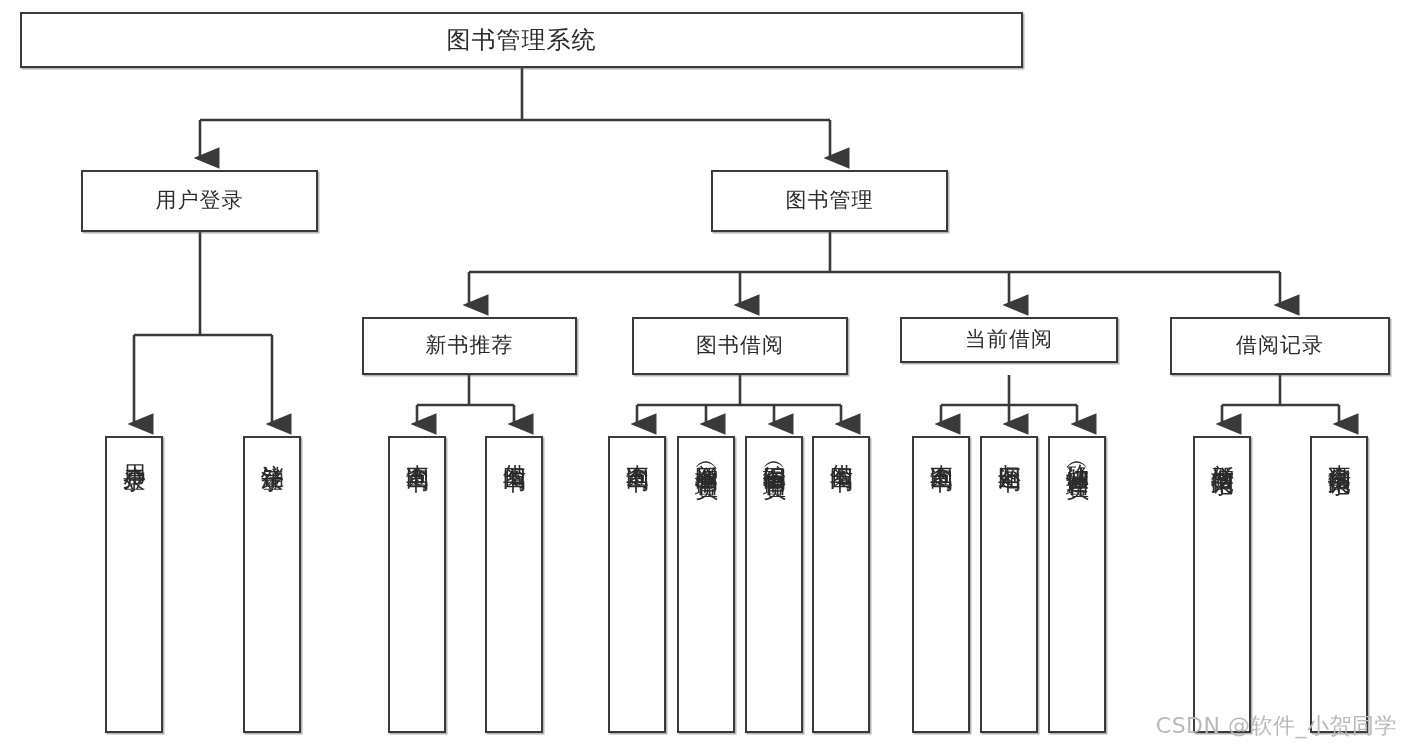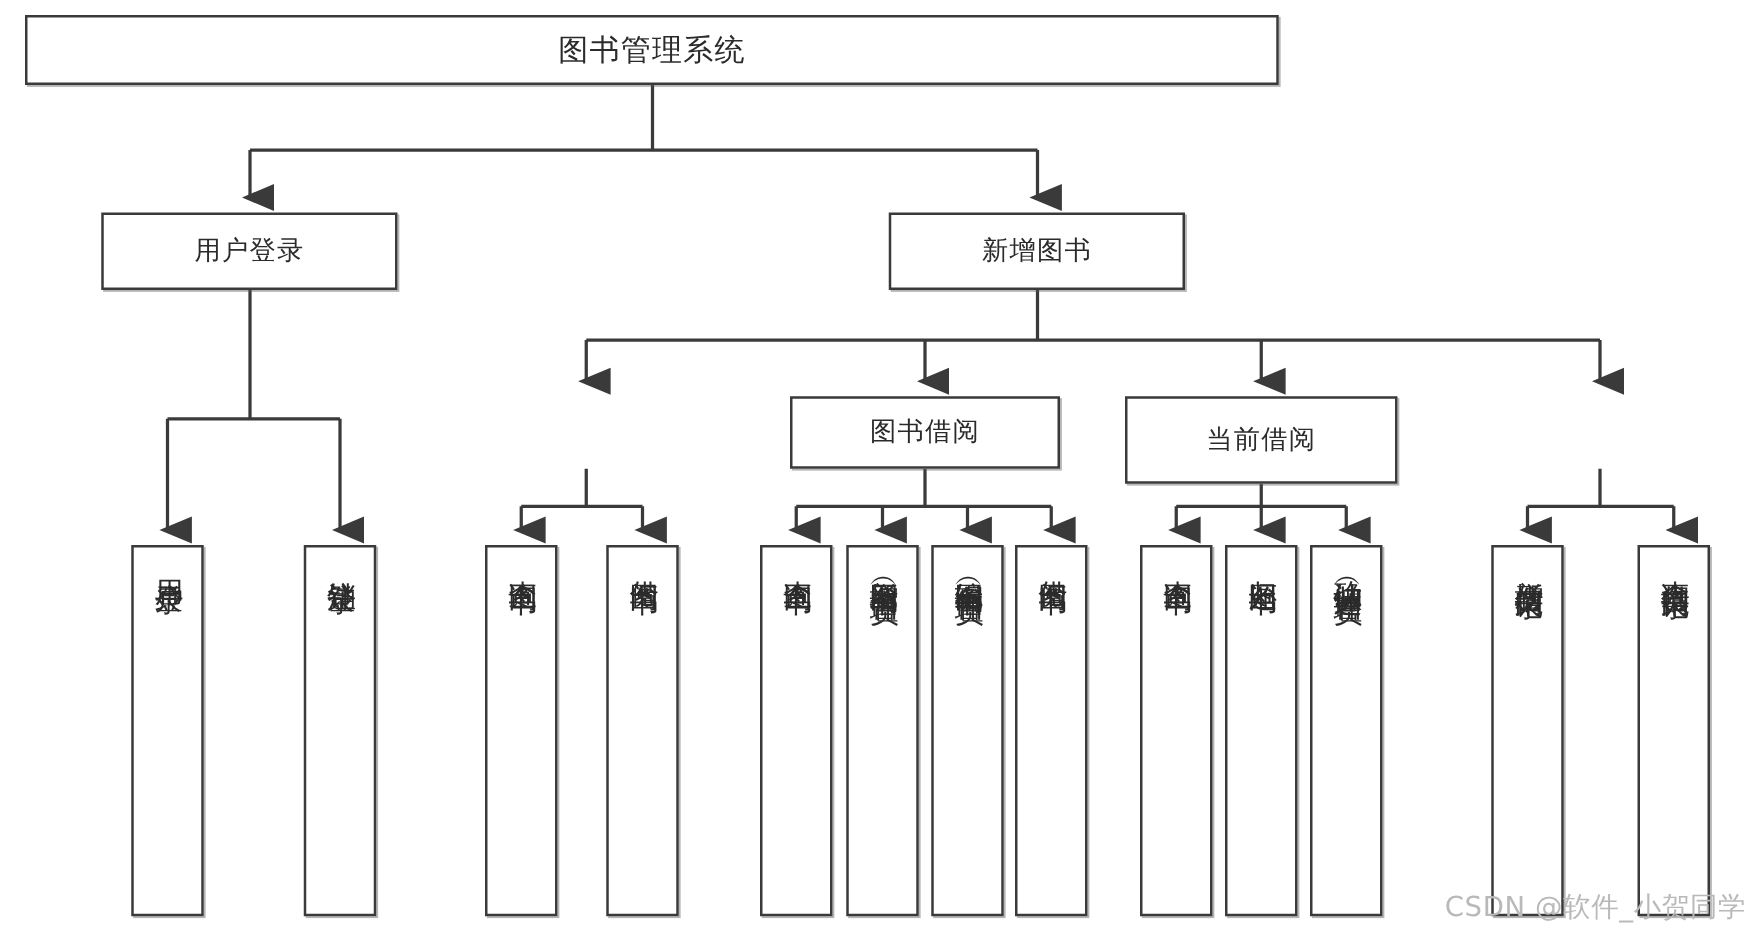--- a/index.html
+++ b/index.html
@@ -123,28 +123,34 @@
   </svg>
 
   <div class="node h root" style="left:20px; top:12px; width:1003px; height:56px;">
     <span>图书管理系统</span>
   </div>
 
   <div class="node h" style="left:81px; top:170px; width:237px; height:62px;">
     <span>用户登录</span>
   </div>
   <div class="node h" style="left:711px; top:170px; width:237px; height:62px;">
-    <span>新增图书</span>
+    <span>图书管理</span>
   </div>
 
+  <div class="node h" style="left:362px; top:317px; width:215px; height:58px;">
+    <span>新书推荐</span>
+  </div>
   <div class="node h" style="left:632px; top:317px; width:216px; height:58px;">
     <span>图书借阅</span>
   </div>
-  <div class="node h" style="left:900px; top:317px; width:218px; height:70px;">
+  <div class="node h" style="left:900px; top:317px; width:218px; height:46px;">
     <span>当前借阅</span>
+  </div>
+  <div class="node h" style="left:1170px; top:317px; width:220px; height:58px;">
+    <span>借阅记录</span>
   </div>
 
   <div class="node v" style="left:105px; top:436px; width:58px; height:297px;">
     <span class="vtext">用户登录</span>
   </div>
   <div class="node v" style="left:243px; top:436px; width:58px; height:297px;">
     <span class="vtext">注销登录</span>
   </div>
 
   <div class="node v" style="left:388px; top:436px; width:58px; height:297px;">

